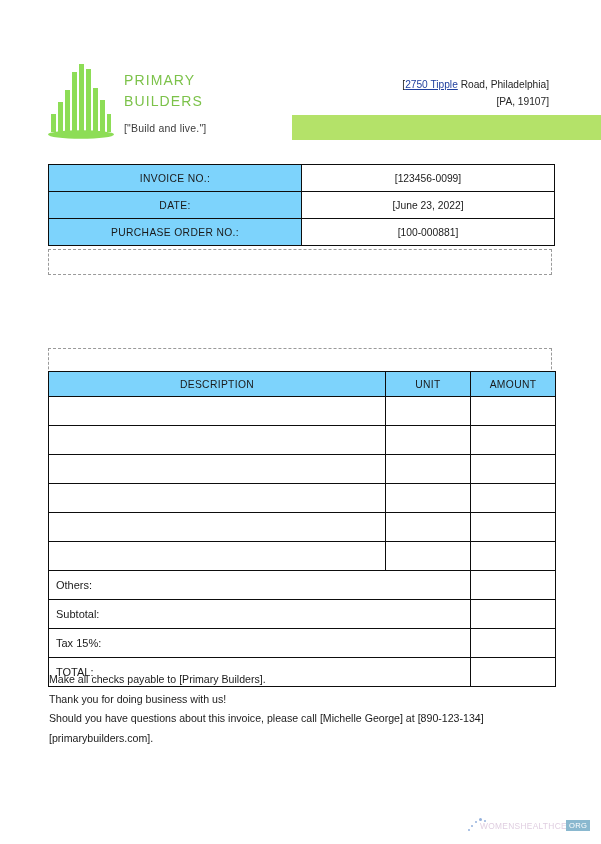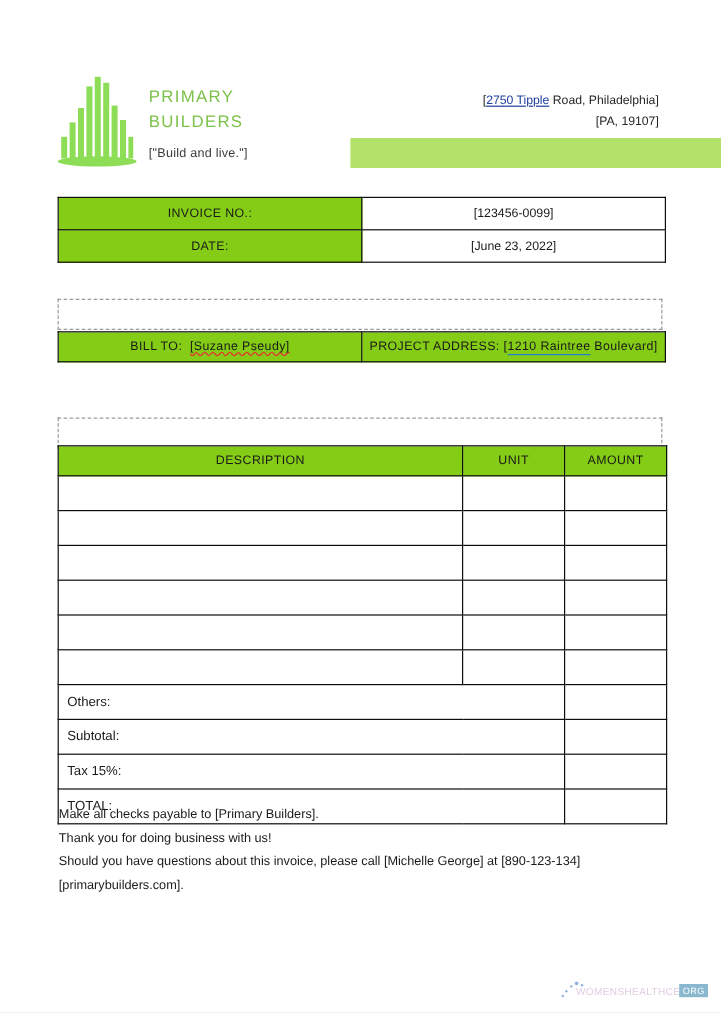--- a/index.html
+++ b/index.html
@@ -89,21 +89,21 @@
     width: 504px;
     border-collapse: collapse;
     table-layout: fixed;
   }
   table.grid td {
     border: 1.3px solid #0d0d0d;
     font-size: 10.3px;
     color: #1a1a1a;
     padding: 0;
   }
-  .green { background: #84cc16; }
+  .green { background: #7dd3fc; }
   .ctr { text-align: center; }
   .lbl {
     font-size: 10px;
     letter-spacing: .35px;
   }
 
   
   .spacer-row {
     width: 504px;
     height: 26px;
@@ -228,41 +228,35 @@
     <table class="grid" id="info-table">
       <tbody>
           <tr>
         <td class="green ctr lbl" style="width:252px;">INVOICE NO.:</td>
         <td class="ctr" style="width:252px;">[123456-0099]</td>
       </tr>
       <tr>
         <td class="green ctr lbl">DATE:</td>
         <td class="ctr">[June 23, 2022]</td>
       </tr>
+      <tr>
+        <td class="green ctr lbl">PURCHASE ORDER NO.:</td>
+        <td class="ctr">[100-000881]</td>
+      </tr>
     </tbody>
       </table>
   </div>
 
   <div class="sheet" style="top:249px;">
     <div class="spacer-row"></div>
   </div>
 
   <div class="sheet" style="top:276px;">
     <table class="grid" id="bill-table">
       <tbody>
-          <tr>
-        <td class="green ctr head lbl" style="width:252px;">
-          <span>BILL TO:</span>
-          &nbsp;<span class="squiggle">[Suzane Pseudy]</span>
-        </td>
-        <td class="green ctr head lbl" style="width:252px;">
-          <span>PROJECT ADDRESS:</span>
-          <span>[</span><span class="blue-u">1210  Raintree</span><span> Boulevard]</span>
-        </td>
-      </tr>
     </tbody>
       </table>
   </div>
 
   <div class="sheet" style="top:348px;">
     <div class="spacer-row"></div>
   </div>
 
   <div class="sheet" style="top:371px;">
     <table class="grid" id="items-table">

